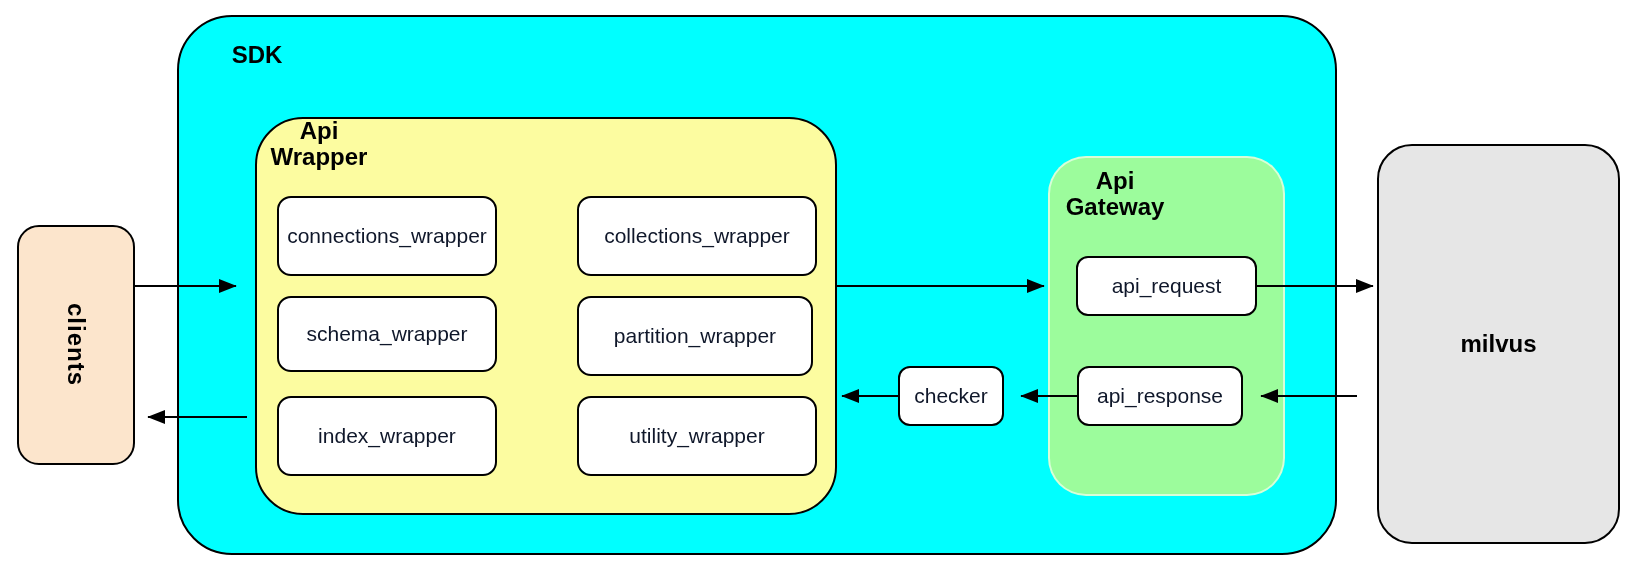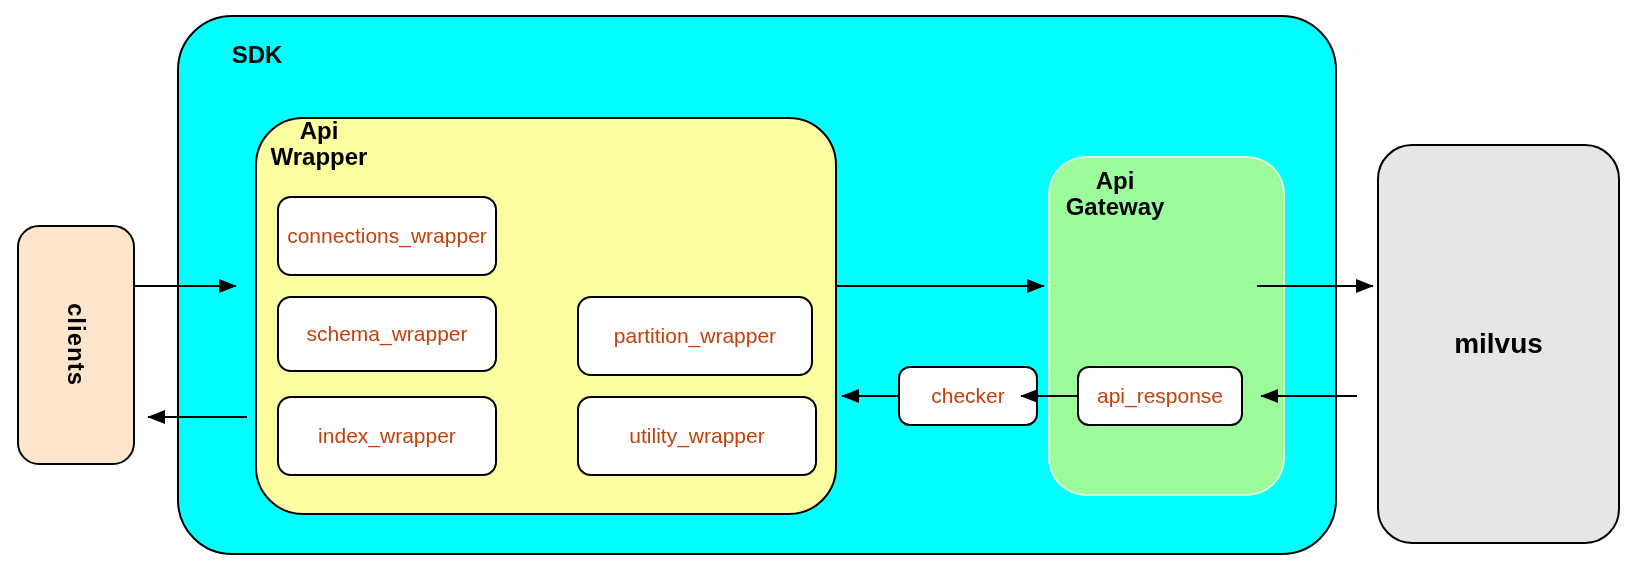--- a/index.html
+++ b/index.html
@@ -34,45 +34,45 @@
   }
   .clients .vlabel {
     writing-mode: vertical-rl;
     font-weight: bold; font-size: 24px; color: #000;
     letter-spacing: 1px;
   }
   .milvus {
     left: 1377px; top: 144px; width: 243px; height: 400px;
     background: var(--milvus_fill); border: 2px solid var(--border); border-radius: 35px;
     display: flex; align-items: center; justify-content: center;
-    font-weight: bold; font-size: 28px; color: #000;
+    font-weight: bold; font-size: 24px; color: #000;
   }
 
   
   .title { position: absolute; font-weight: bold; font-size: 24px; line-height: 26px; color: #000; text-align: center; white-space: pre; }
   .sdk-title      { left: 222px; top: 42px;  width: 70px; }
   .wrapper-title  { left: 255px; top: 118px; width: 128px; }
   .gateway-title  { left: 1048px; top: 168px; width: 134px; }
 
   
   .node {
     position: absolute; box-sizing: border-box;
     background: var(--node_fill); border: 2px solid var(--border);
     display: flex; align-items: center; justify-content: center;
-    font-size: 21px; color: #c2410c; white-space: nowrap;
+    font-size: 21px; color: #0f172a; white-space: nowrap;
   }
   .wrapper-node { border-radius: 14px; }
   .n-connections { left: 277px; top: 196px; width: 220px; height: 80px; }
   .n-collections { left: 577px; top: 196px; width: 240px; height: 80px; }
   .n-schema      { left: 277px; top: 296px; width: 220px; height: 76px; }
   .n-partition   { left: 577px; top: 296px; width: 236px; height: 80px; }
   .n-index       { left: 277px; top: 396px; width: 220px; height: 80px; }
   .n-utility     { left: 577px; top: 396px; width: 240px; height: 80px; }
 
-  .n-checker     { left: 898px;  top: 366px; width: 140px; height: 60px; border-radius: 12px; }
+  .n-checker     { left: 898px;  top: 366px; width: 106px; height: 60px; border-radius: 12px; }
   .n-request     { left: 1076px; top: 256px; width: 181px; height: 60px; border-radius: 12px; }
   .n-response    { left: 1077px; top: 366px; width: 166px; height: 60px; border-radius: 12px; }
 
   .arrows { position: absolute; left: 0; top: 0; width: 1634px; height: 574px; pointer-events: none; }
   .arrows line { stroke: #000; stroke-width: 2; }
 </style>
 </head>
 <body>
 
 <div class="canvas">
@@ -88,27 +88,29 @@
 
   <div class="box clients">
     <span class="vlabel">clients</span>
   </div>
 
   <div class="box milvus">
     <span>milvus</span>
   </div>
 
   <div class="node wrapper-node n-connections">connections_wrapper</div>
+  <div class="node wrapper-node n-collections">collections_wrapper</div>
   <div class="node wrapper-node n-schema">schema_wrapper</div>
   <div class="node wrapper-node n-partition">partition_wrapper</div>
   <div class="node wrapper-node n-index">index_wrapper</div>
   <div class="node wrapper-node n-utility">utility_wrapper</div>
 
   <div class="node n-checker">checker</div>
 
+  <div class="node n-request">api_request</div>
   <div class="node n-response">api_response</div>
 
   <svg class="arrows" viewBox="0 0 1634 574" xmlns="http://www.w3.org/2000/svg">
     <defs>
       <marker id="arrow" markerWidth="10" markerHeight="8" refX="8.6" refY="3.5" orient="auto" markerUnits="strokeWidth">
         <path d="M0,0 L9,3.5 L0,7 z" fill="#000"></path>
       </marker>
     </defs>
     <line x1="135" y1="286" x2="236" y2="286" marker-end="url(#arrow)"></line>
     <line x1="247" y1="417" x2="148" y2="417" marker-end="url(#arrow)"></line>

